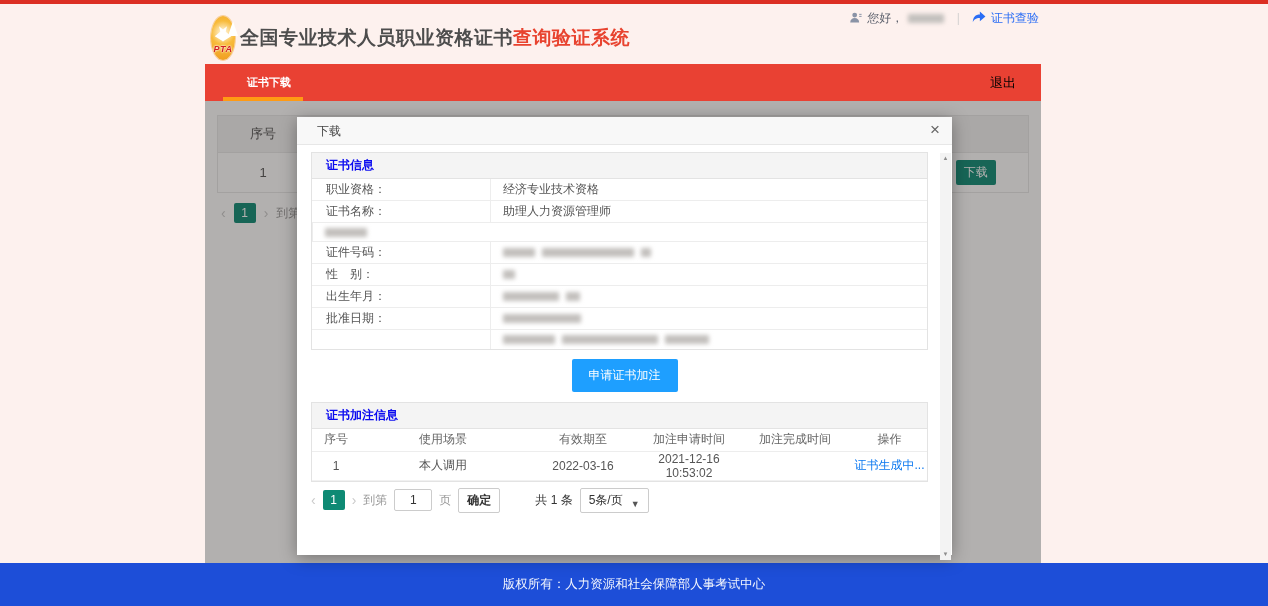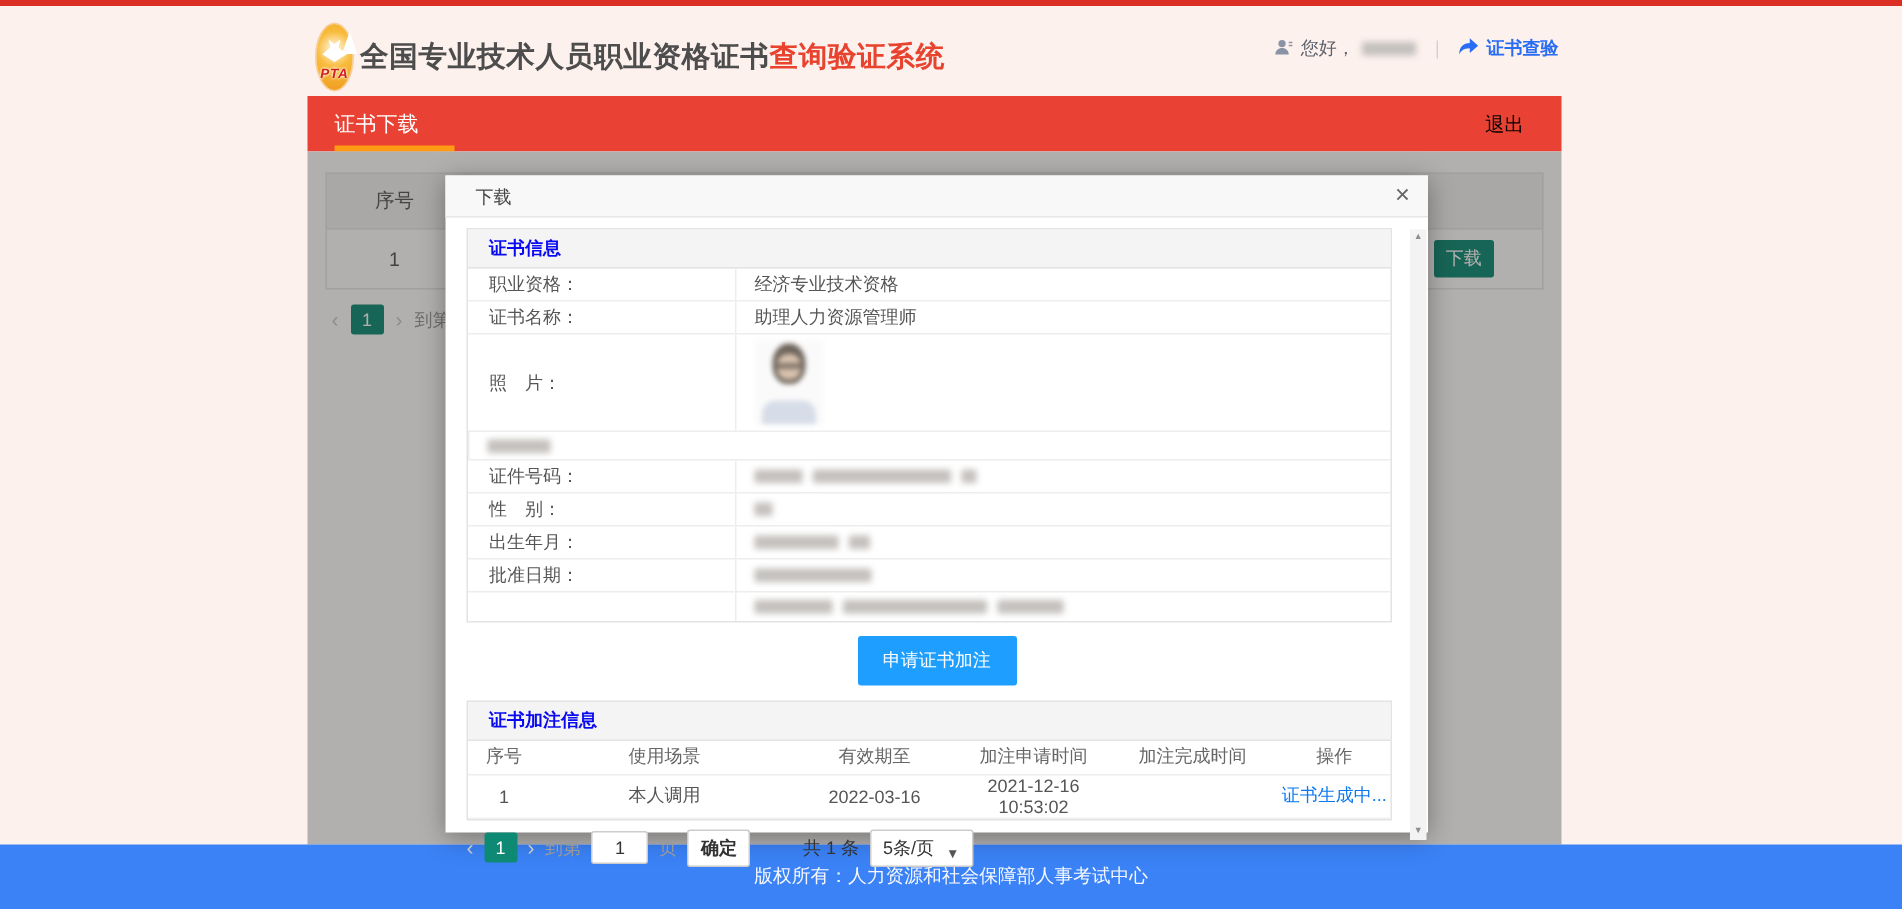--- a/index.html
+++ b/index.html
@@ -15,28 +15,28 @@
   .logo { width:24px; height:44px; border-radius:50%; position:relative; flex:0 0 auto;
           background:radial-gradient(circle at 50% 38%, #fff3d6 6%, #f8bb3b 40%, #ef9a1d 100%);
           box-shadow:0 0 0 1px rgba(239,154,29,.4); }
   .logo .petal { position:absolute; width:0; height:0; border-left:5px solid transparent; border-right:5px solid transparent; border-bottom:15px solid #fff; }
   .logo .p1 { left:17px; top:5px; }
   .logo .p2 { left:7px; top:9px; transform:rotate(-32deg); }
   .logo .p3 { right:7px; top:9px; transform:rotate(32deg); }
   .logo .logo-text { position:absolute; bottom:6px; left:50%; transform:translateX(-50%); font-size:9px; font-weight:bold; font-style:italic; color:#d21f1f; text-shadow:0 0 2px #fff,0 0 2px #fff; letter-spacing:.5px; }
   .title { font-size:19px; font-weight:bold; color:#4d4d4d; letter-spacing:.5px; margin-left:5px; white-space:nowrap; }
   .title .accent { color:#e8432f;margin-top:28px; }
-  .greeting { position:absolute; right:2px; top:16px; display:flex; align-items:center; gap:5px; font-size:12px; color:#5a5f6b; }
+  .greeting { position:absolute; right:2px; top:2px; display:flex; align-items:center; gap:5px; font-size:12px; color:#5a5f6b; }
   .greeting .divider { color:#c9c9c9; margin:0 3px; }
-  .greeting .verify { color:#2a6df5; text-decoration:none; cursor:pointer;font-weight:bold; }
+  .greeting .verify { color:#2a6df5; text-decoration:none; cursor:pointer; }
   .rchunk { display:inline-block; height:9px; background:#c3c0bd; border-radius:1px; filter:blur(2px); vertical-align:middle; }
 
   
   .nav { position:absolute; left:205px; top:64px; width:836px; height:37px; background:#e94133; }
-  .nav-tab { position:absolute; left:0; top:0; height:37px; line-height:37px; padding:0 18px; color:#fff; font-size:14px; cursor:pointer; }
+  .nav-tab { position:absolute; left:0; top:0; height:37px; line-height:37px; padding:0 42px; color:#fff; font-size:11px; cursor:pointer;font-weight:bold; }
   .nav-indicator { position:absolute; left:18px; bottom:0; width:80px; height:4px; background:#ff9a14; }
   .nav-logout { position:absolute; right:0; top:0; height:37px; line-height:37px; padding:0 25px; color:#000000; font-size:13px; cursor:pointer; }
 
   
   .panel { position:absolute; left:205px; top:101px; width:836px; height:462px; background:#fff; z-index:1; padding:14px 12px; }
   .bg-thead { display:flex; background:#f2f2f2; border:1px solid #e8e8e8; height:38px; align-items:center; font-size:13px; color:#555; }
   .bg-row   { display:flex; border:1px solid #e8e8e8; border-top:none; height:40px; align-items:center; font-size:13px; color:#555; }
   .bg-col-index { width:90px; text-align:center; }
   .bg-col-mid { flex:1; }
   .bg-col-action { width:180px; text-align:center; }
@@ -79,21 +79,21 @@
   .anno-link { color:#0b78f0; cursor:pointer; }
 
   .modal-pager { display:flex; align-items:center; gap:7px; margin:6px 0 0 14px; font-size:12px; color:#999; }
   .modal-pager .dark { color:#333;margin-left:28px; }
   .goto-input { width:38px; height:22px; border:1px solid #ccc; border-radius:2px; text-align:center; font-size:12px; color:#333; }
   .confirm-btn { border:1px solid #ccc; background:#fff; border-radius:2px; padding:3px 8px; font-size:12px; font-weight:bold; color:#333; cursor:pointer; }
   .size-select { border:1px solid #ccc; border-radius:2px; padding:3px 8px; font-size:12px; color:#333; display:flex; align-items:flex-end; gap:8px; cursor:pointer; background:#fff; }
   .size-select .caret { font-size:9px; color:#555; }
 
   
-  .footer { position:absolute; left:0; top:563px; width:100%; height:43px; background:#3b82f6; display:flex; align-items:center; justify-content:center; font-size:12.5px; color:rgba(255,255,255,.95); z-index:6; }
+  .footer { position:absolute; left:0; top:563px; width:100%; height:43px; background:#1d4ed8; display:flex; align-items:center; justify-content:center; font-size:12.5px; color:rgba(255,255,255,.95); z-index:6; }
 </style>
 </head>
 <body>
 
 <div class="page">
   <div class="topline"></div>
 
   <div class="header">
     <div class="brand">
       <div class="logo">
@@ -168,31 +168,20 @@
 
       <div class="info-box">
         <div class="sec-head">证书信息</div>
         <div class="info-row">
           <div class="info-lbl">职业资格：</div>
           <div class="info-val">经济专业技术资格</div>
         </div>
         <div class="info-row">
           <div class="info-lbl">证书名称：</div>
           <div class="info-val">助理人力资源管理师</div>
-        </div>
-        <div class="info-row">
-          <div class="info-lbl">照　片：</div>
-          <div class="info-val">
-            <div class="photo">
-              <div class="head"></div>
-                <div class="face"></div>
-                <div class="glasses"></div>
-                <div class="torso"></div>
-            </div>
-          </div>
         </div>
         <div class="info-row">
           <div class="info-val">
               <span class="rchunk" style="width:42px"></span>
             </div>
         </div>
         <div class="info-row">
           <div class="info-lbl">证件号码：</div>
           <div class="info-val">
               <span class="rchunk" style="width:32px"></span>

